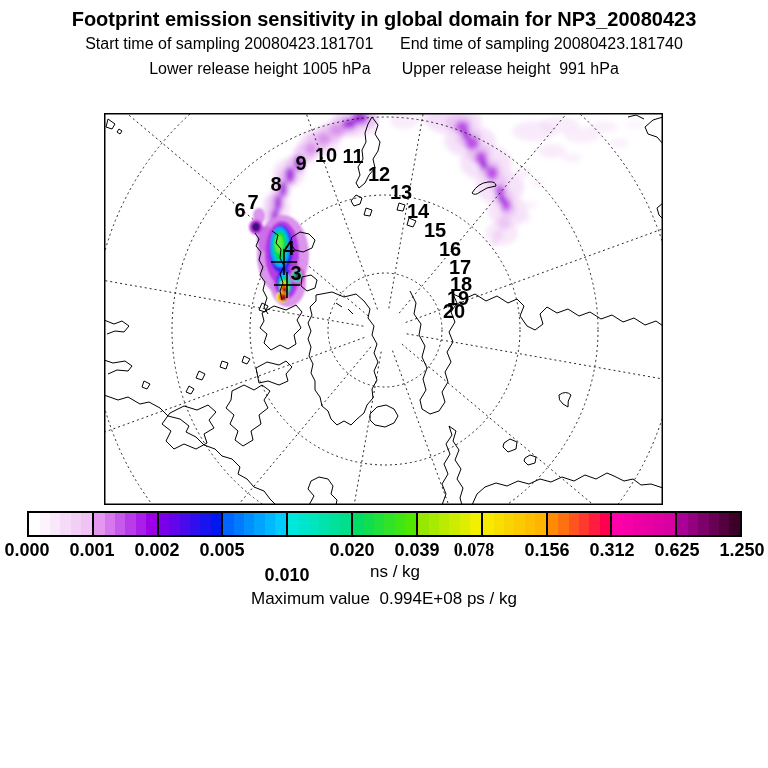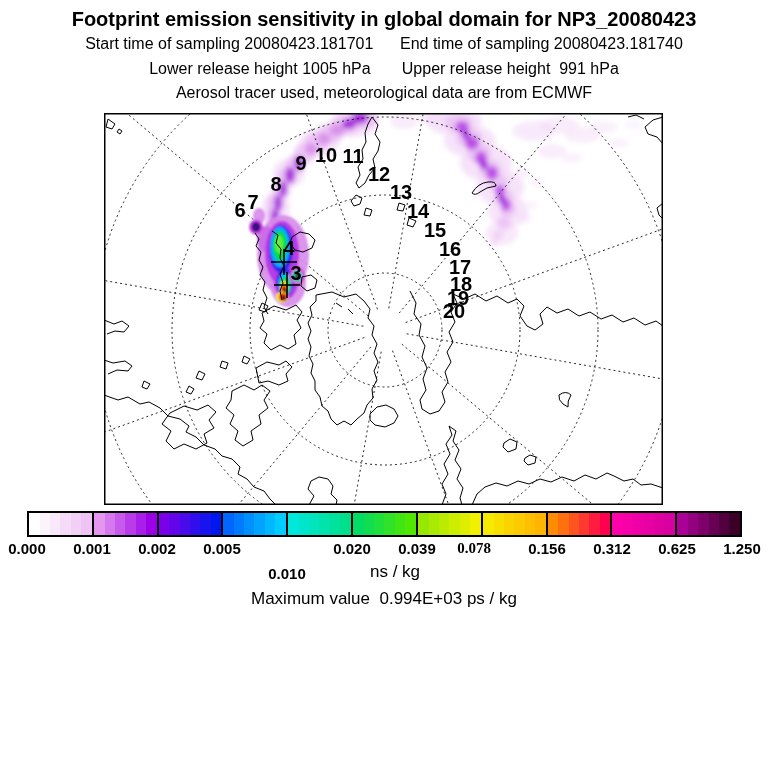--- a/index.html
+++ b/index.html
@@ -8,37 +8,36 @@
   .hline{position:absolute;left:0;width:768px;text-align:center;white-space:pre;}
   .h-title{top:8px;font-size:20px;font-weight:bold;}
   .h-sub{font-size:16px;}
   .h2{top:35px;} .h3{top:60px;} .h4{top:84px;}
   #map-wrap{position:absolute;left:104px;top:113px;width:559px;height:392px;}
   #cbar{position:absolute;left:27px;top:511px;width:715px;height:26px;
         border:2px solid #000;display:flex;box-sizing:border-box;}
   #cbar .cell{flex:1 1 0;border-left:2px solid #000;}
   #cbar .cell:first-child{border-left:none;}
   #cbar-ticks{position:absolute;left:27px;top:540px;width:715px;height:18px;}
-  #cbar-ticks span{position:absolute;transform:translateX(-50%);font-size:15px;
+  #cbar-ticks span{position:absolute;transform:translateX(-50%);font-size:18px;
         font-weight:bold;white-space:nowrap;}
   .unit-line{position:absolute;left:0;width:768px;top:562px;text-align:center;font-size:17px;padding-left:11px;}
   .max-line{position:absolute;left:0;width:768px;top:589px;text-align:center;
         font-size:17px;white-space:pre;}
   svg text.traj{font-family:"Liberation Sans", sans-serif;font-size:20px;font-weight:bold;
         fill:#000;text-anchor:middle;}
 </style>
 </head>
 <body>
 
 <div class="page">
 
   <div class="hline h-title">Footprint emission sensitivity in global domain for NP3_20080423</div>
   <div class="hline h-sub h2">Start time of sampling 20080423.181701      End time of sampling 20080423.181740</div>
   <div class="hline h-sub h3">Lower release height 1005 hPa       Upper release height  991 hPa</div>
-  <div class="hline h-sub h4">Aerosol tracer used, meteorological data are from ECMWF</div>
 
   <div id="map-wrap">
   <svg width="559" height="392" viewBox="0 0 559 392">
     <defs>
       <filter id="b3" x="-40%" y="-40%" width="180%" height="180%">
             <feGaussianBlur stdDeviation="2.6"></feGaussianBlur>
           </filter>
       <filter id="b1" x="-40%" y="-40%" width="180%" height="180%">
             <feGaussianBlur stdDeviation="0.8"></feGaussianBlur>
           </filter>
@@ -268,15 +267,15 @@
       <span style="left: 260px; margin-top: 25px;">0.010</span>
       <span style="left: 325px;">0.020</span>
       <span style="left: 390px;">0.039</span>
       <span style="left: 447px; font-family: Liberation Serif, serif;">0.078</span>
       <span style="left: 520px;">0.156</span>
       <span style="left: 585px; text-align: center;">0.312</span>
       <span style="left: 650px;">0.625</span>
       <span style="left: 715px;">1.250</span>
     </div>
   <div class="unit-line">ns / kg</div>
-  <div class="max-line">Maximum value  0.994E+03 ps / kg</div>
+  <div class="max-line">Maximum value  0.994E+08 ps / kg</div>
 
 </div>
 
 </body></html>

